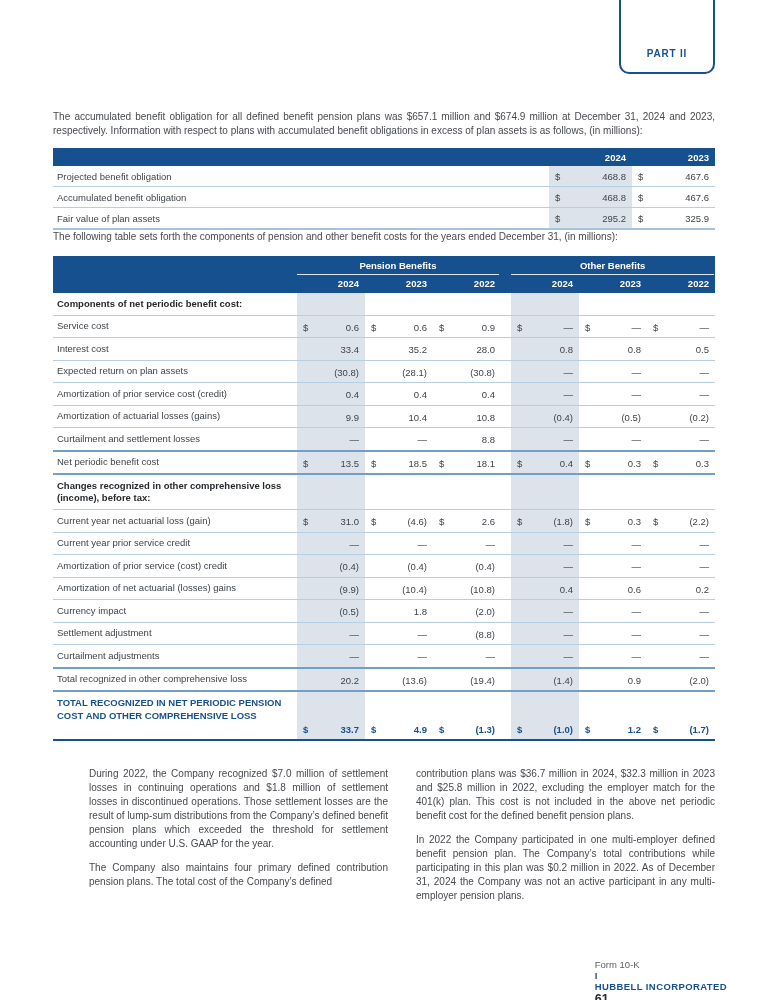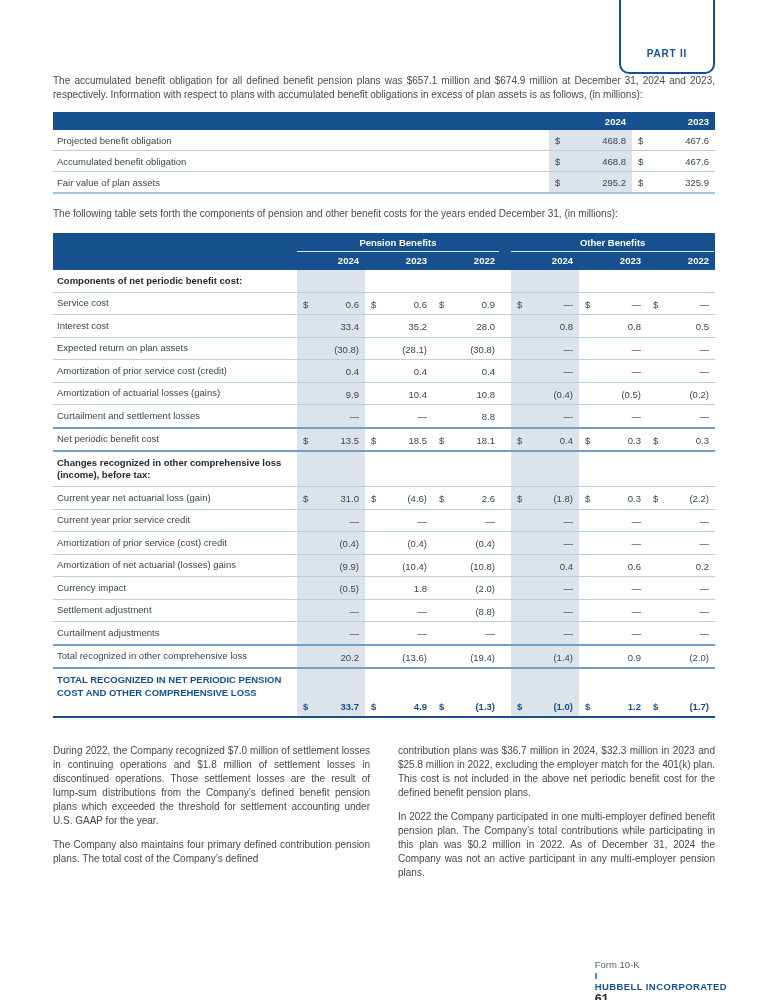--- a/index.html
+++ b/index.html
@@ -14,22 +14,22 @@
   .part-box {
     position:absolute; top:-24px; right:53px; width:96px; height:98px;
     border:2px solid #17508f; border-radius:10px; box-sizing:border-box;
     display:flex; align-items:flex-end; justify-content:center; padding-bottom:13px;
     background:#fff;
   }
   .part-box span { color:#17508f; font-weight:bold; font-size:10px; letter-spacing:0.8px; }
 
   
   .para { font-size:10px; line-height:14px; color:#46494e; text-align:justify; }
-  .intro { margin-top:74px; }
-  .costs-intro { margin-top:13px; }
+  .intro { margin-top:110px; }
+  .costs-intro { margin-top:0; }
 
   
   .t1 { margin-top:9px; border-bottom:2px solid #a5c3dc; }
   .t1-header { background:#17508f; display:flex; align-items:center; height:18px; }
   .t1-header .ycell {
     width:83px; box-sizing:border-box; padding-right:6px; text-align:right;
     color:#fff; font-weight:bold; font-size:9.5px;
   }
   .t1-label { width:496px; box-sizing:border-box; padding-left:4px; }
   .t1-row { display:flex; align-items:center; }
@@ -72,21 +72,21 @@
     font-size:9.5px; color:#3f4449;
   }
   .row-section .t2-label { font-weight:bold; color:#26292c; }
   .row-grandtotal .t2-label,
   .row-grandtotal .t2-cell { font-weight:bold; color:#17508f; }
   .row-grandtotal .t2-label { padding-top:5px; padding-bottom:17px; }
   .cur { text-align:left; }
   .amt { text-align:right; flex:1; }
 
   
-  .body-cols { display:flex; gap:28px; margin-top:16px; }
+  .body-cols { display:flex; gap:28px; margin-top:16px;margin-left:36px; }
   .body-col { width:320px; }
   .body-col .para + .para { margin-top:10px; }
 
   
   .footer {
     position:absolute; top:959px; right:53px; display:flex; align-items:baseline;
     font-size:9.5px; color:#5c6165;flex-direction:column;
   }
   .footer .sep { color:#17508f; font-weight:bold; margin-left:4px; }
   .footer .company { color:#17508f; font-weight:bold; letter-spacing:0.4px; margin-left:4px; }

